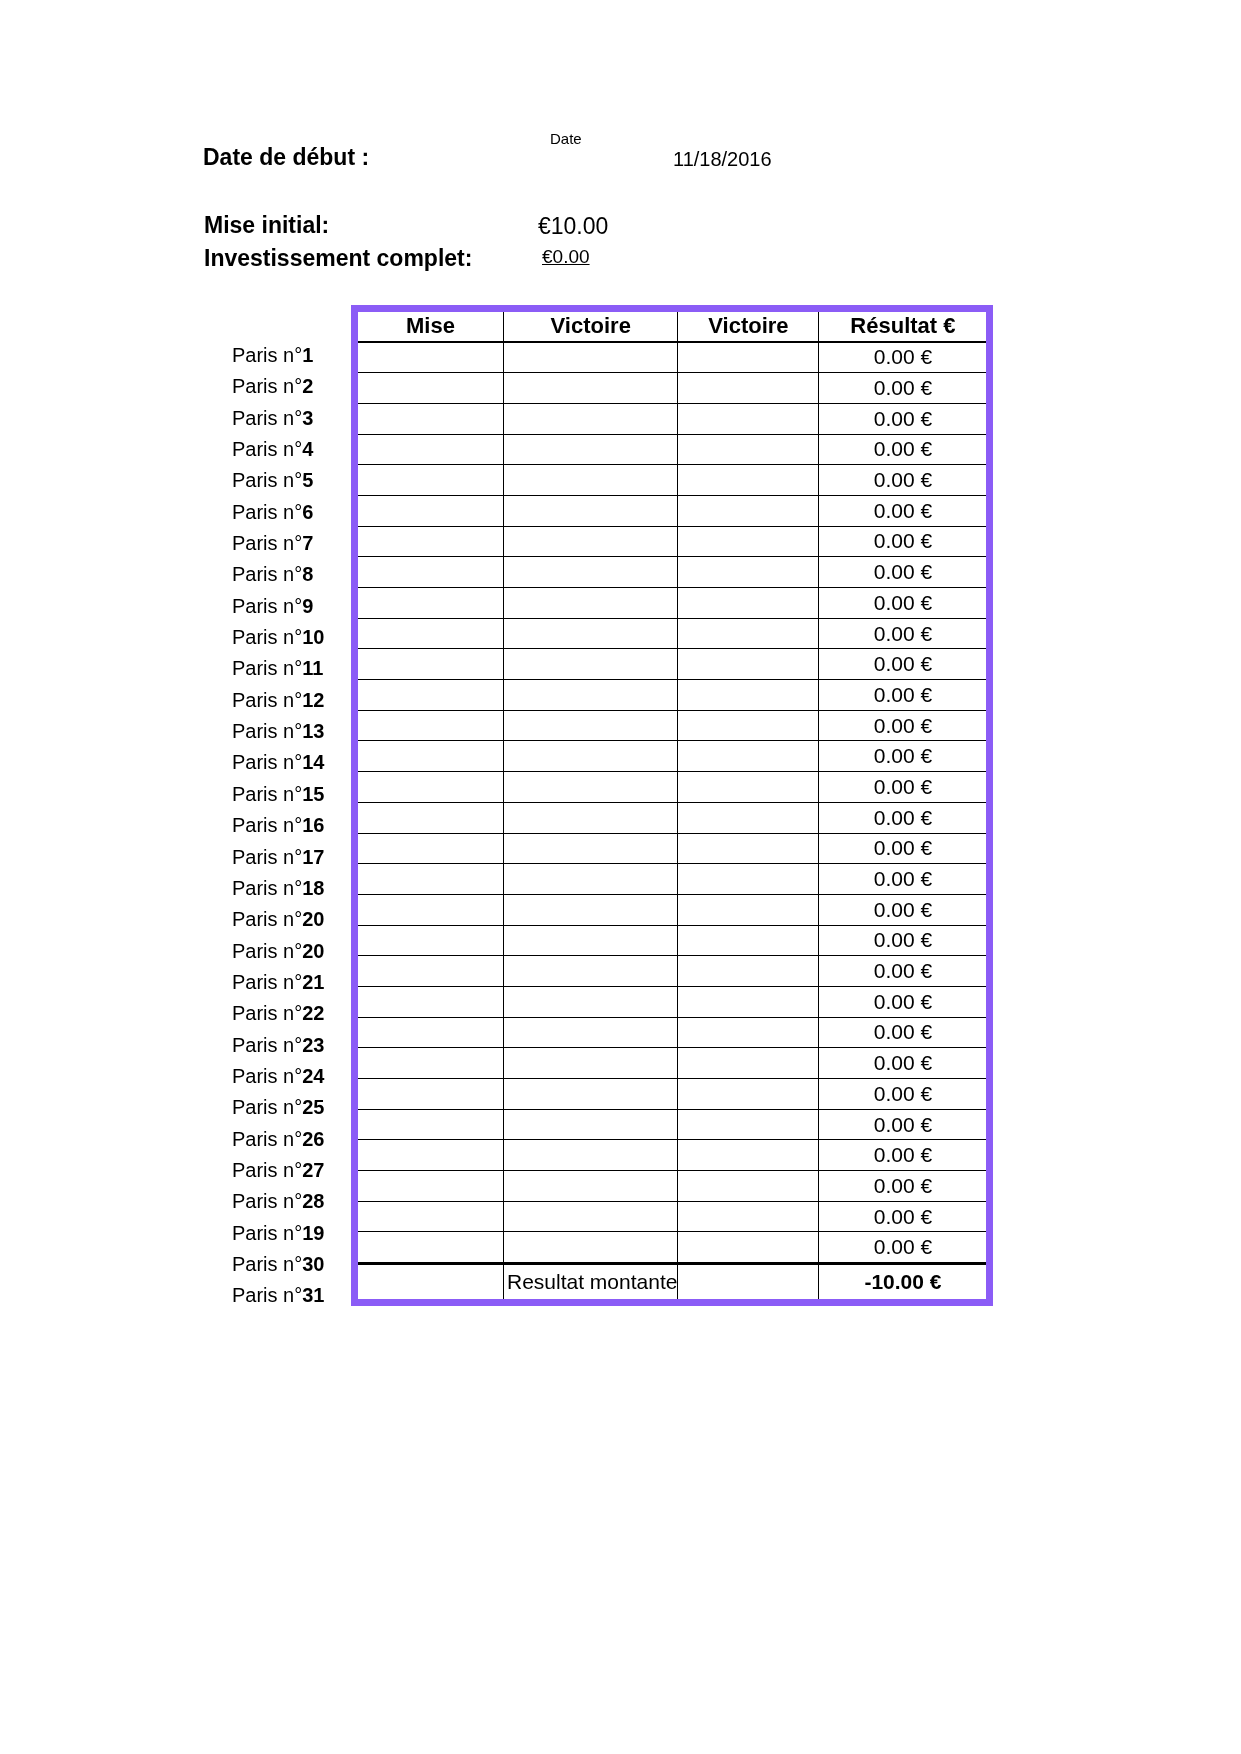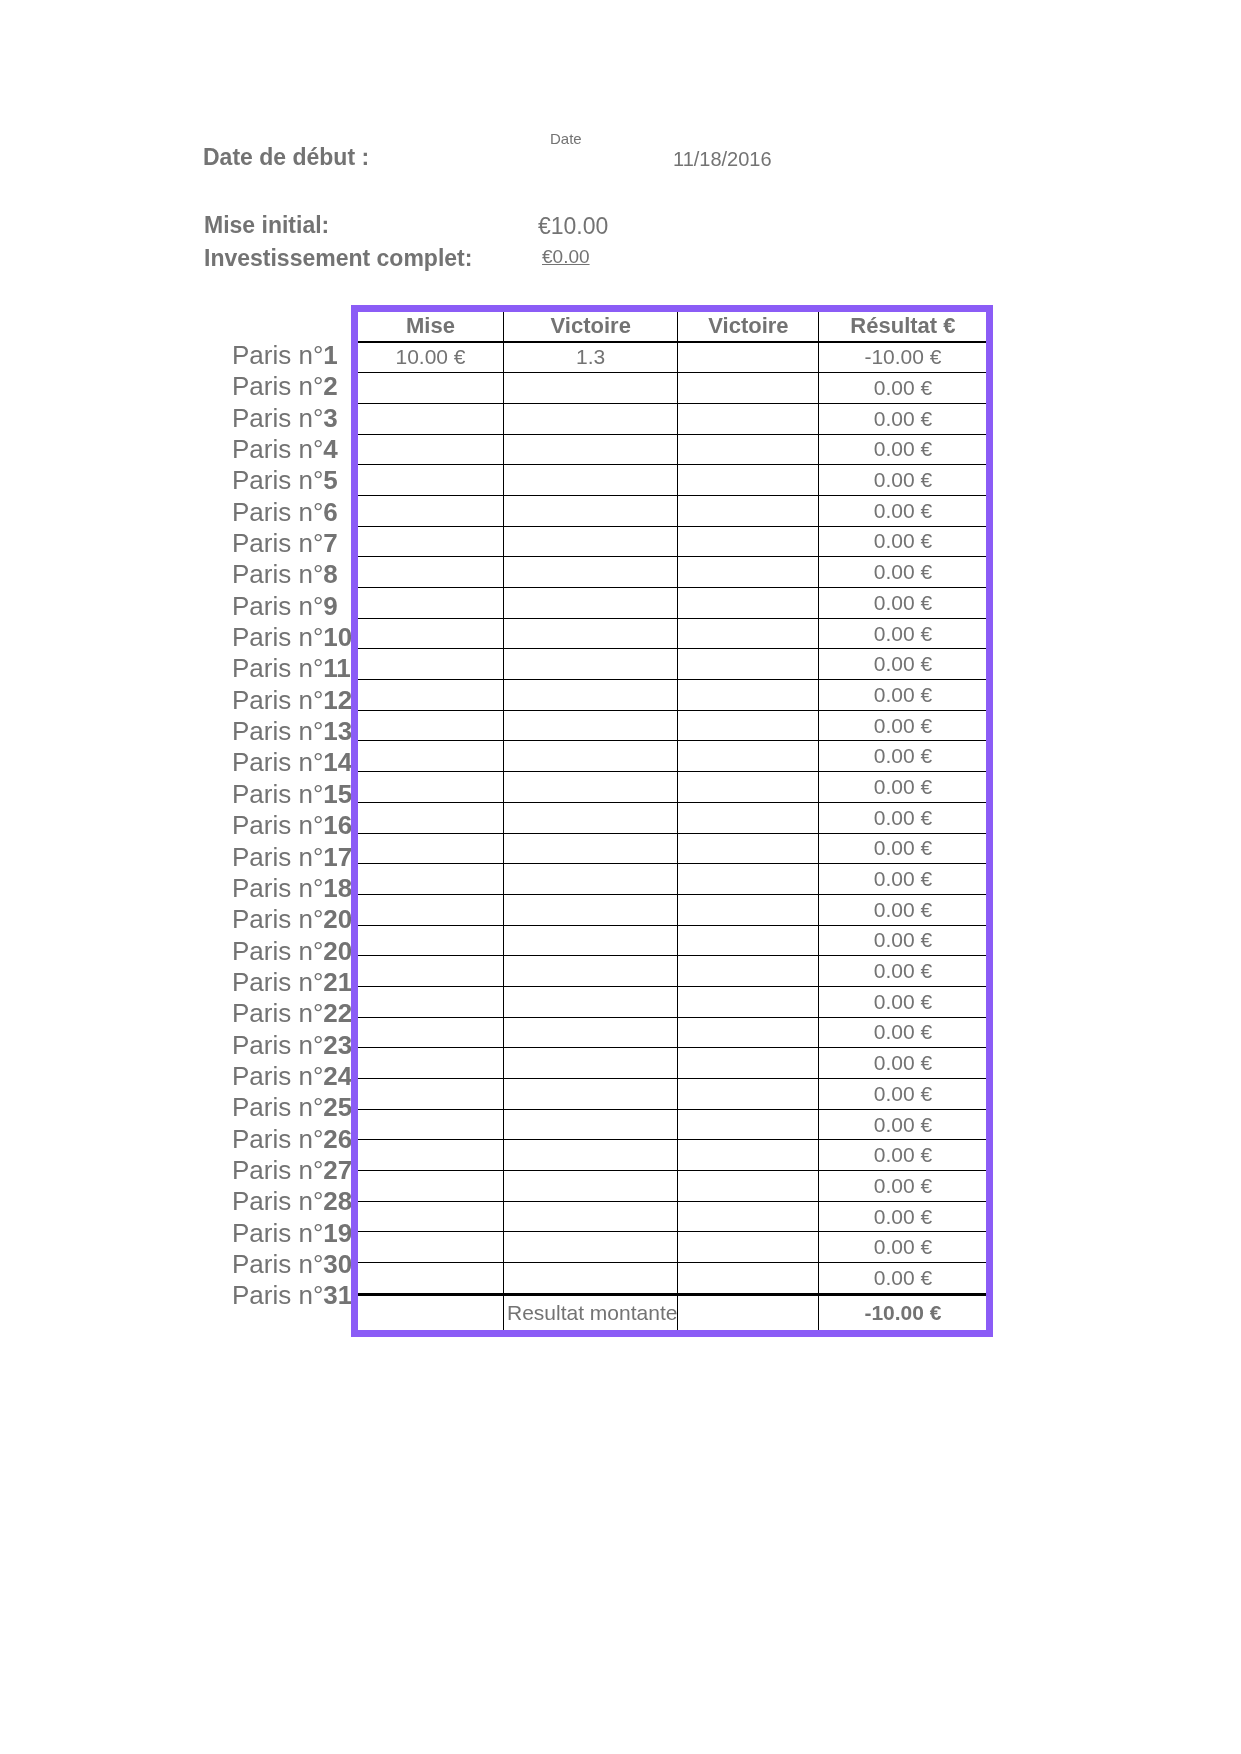--- a/index.html
+++ b/index.html
@@ -5,21 +5,21 @@
   html, body {
     margin: 0;
     padding: 0;
     background: #ffffff;
   }
   .page {
     position: relative;
     width: 1241px;
     height: 1754px;
     background: #ffffff;
-    color: #737373;
+    color: #000000;
     font-family: "Liberation Sans", sans-serif;
     overflow: hidden;
   }
   .h {
     position: absolute;
     white-space: nowrap;
     line-height: 1.15;
   }
   .bold { font-weight: 700; }
 
@@ -32,21 +32,21 @@
   #invest-value { left: 542px; top: 246px; font-size: 19px; text-decoration: underline; }
 
   #row-labels {
     position: absolute;
     left: 232px;
     top: 340px;
   }
   .row-label {
     height: 31.35px;
     line-height: 31.35px;
-    font-size: 26px;
+    font-size: 20px;
     white-space: nowrap;
   }
   .row-label b { font-weight: 700; }
 
   #bets-table {
     position: absolute;
     left: 351px;
     top: 305px;
     border-collapse: collapse;
     table-layout: fixed;
@@ -147,26 +147,20 @@
     <thead>
       <tr id="head-row">
           <th>Mise</th>
           <th>Victoire</th>
           <th>Victoire</th>
           <th>Résultat €</th>
         </tr>
     </thead>
     <tbody id="body-rows">
         <tr>
-          <td>10.00 €</td>
-          <td>1.3</td>
-          <td></td>
-          <td>-10.00 €</td>
-        </tr>
-        <tr>
           <td></td>
           <td></td>
           <td></td>
           <td>0.00 €</td>
         </tr>
         <tr>
           <td></td>
           <td></td>
           <td></td>
           <td>0.00 €</td>

